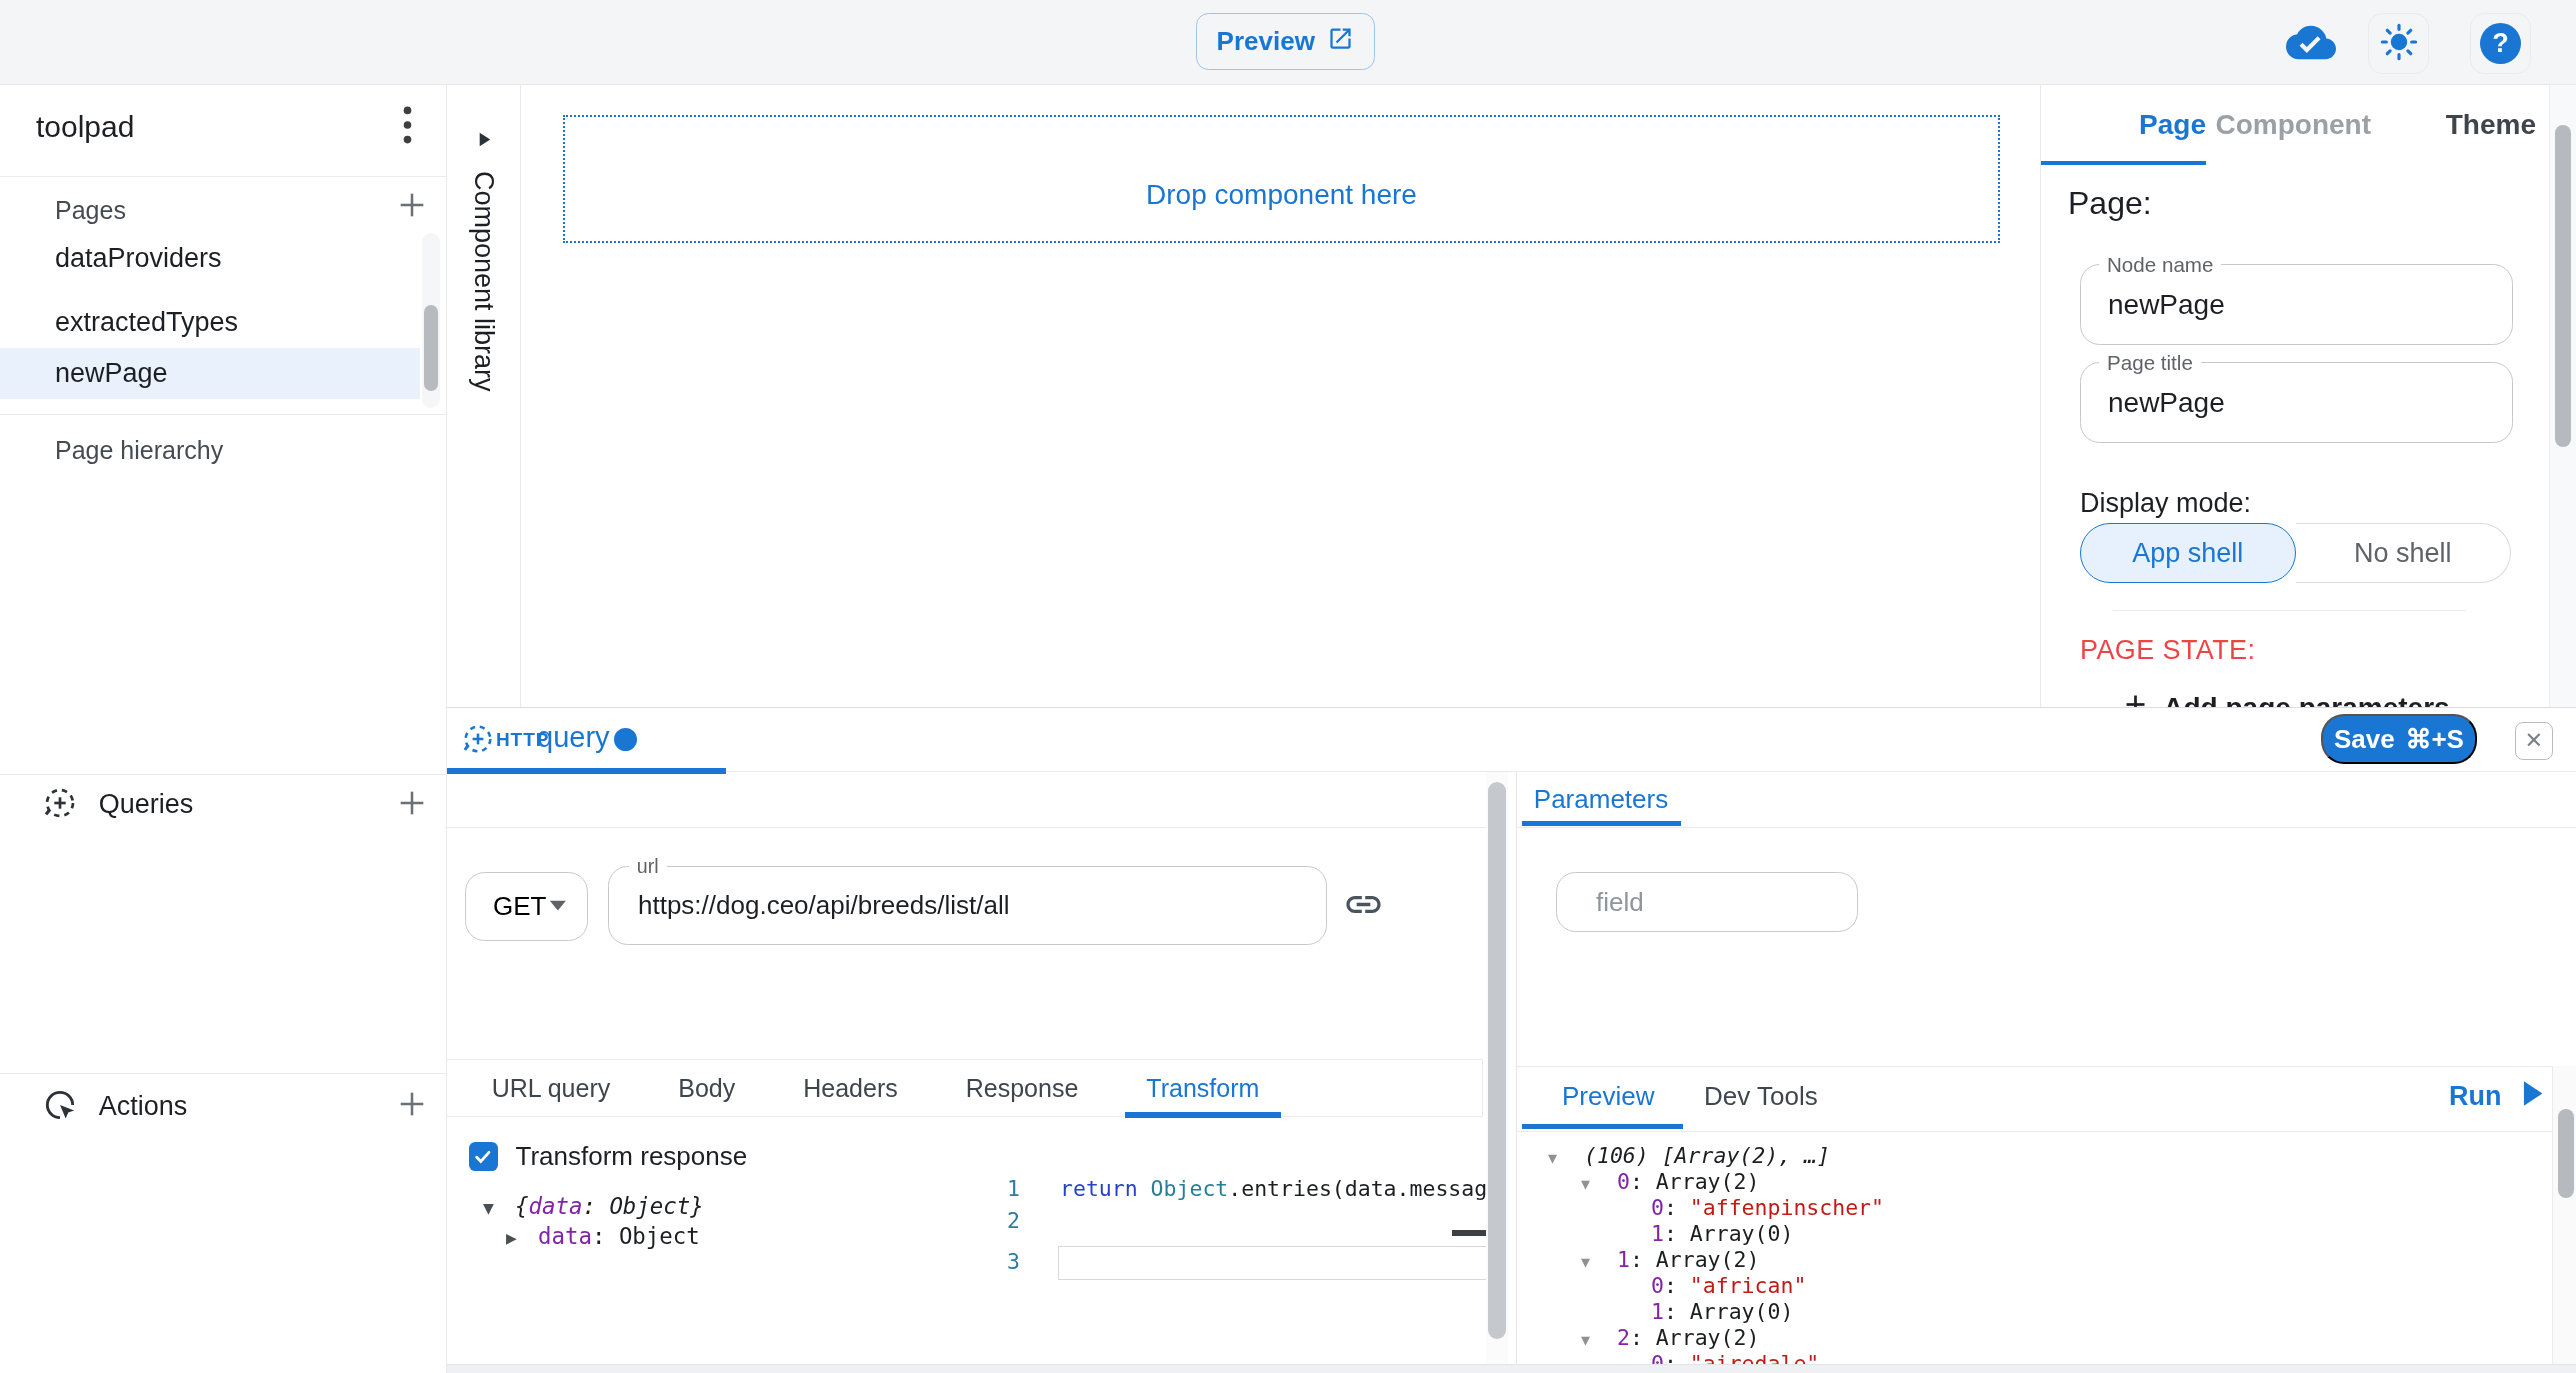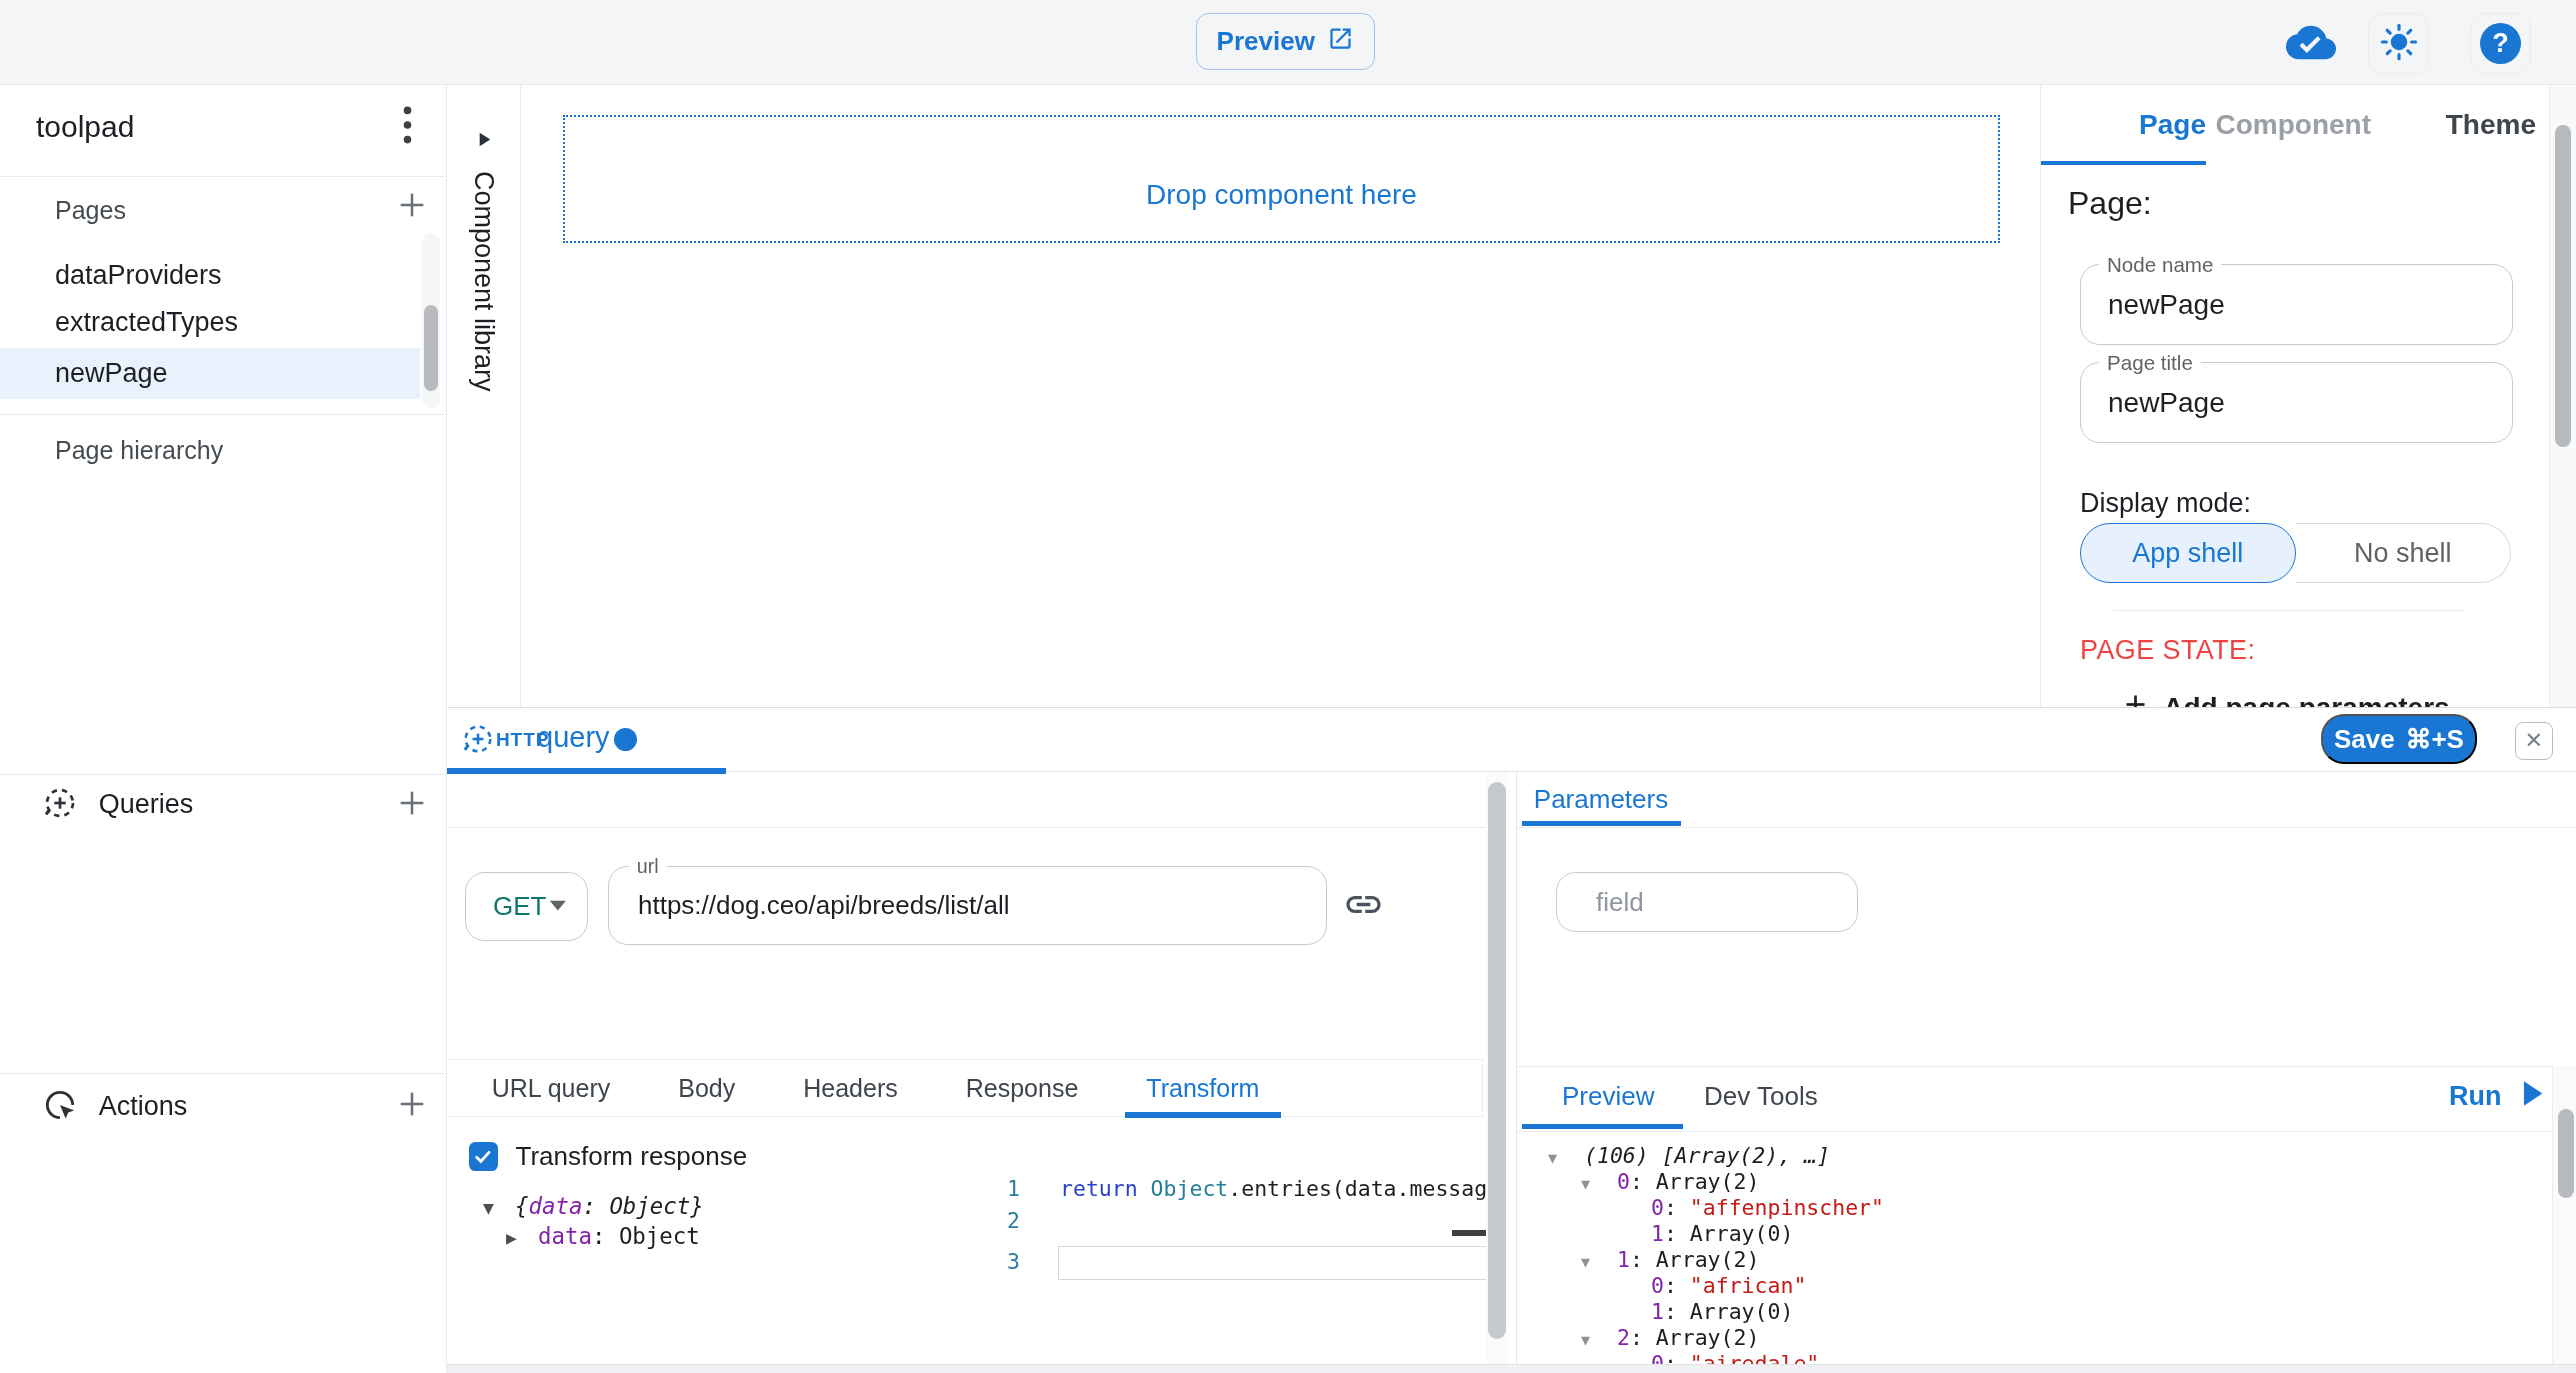--- a/index.html
+++ b/index.html
@@ -76,21 +76,21 @@
   .close-btn { position:absolute; left:2068px; top:14.3px; width:38px; height:38px; border:1.8px solid #b9bdc2; border-radius:8px; display:flex; align-items:center; justify-content:center; background:#fff; cursor:pointer; }
 
   .qleft { position:absolute; left:0; top:64px; width:1039px; height:604px; overflow:hidden; }
   .cfg-tabs { position:absolute; left:0; top:0; height:55px; display:flex; }
   .cfg-tab { width:200px; height:55px; display:flex; align-items:center; justify-content:center; font-size:26px; cursor:pointer; position:relative; }
   .cfg-tab.active { color:#1976d2; }
   .cfg-tab.active::after { content:""; position:absolute; left:0; bottom:0; width:100%; height:5.4px; background:#1976d2; }
   .cfg-tab.normal { color:#3f454d; }
   .cfg-div { position:absolute; left:0; top:55px; width:1039px; border-top:1.8px solid #e9ebee; }
   .get-select { position:absolute; left:18px; top:100px; width:123px; height:69px; border:1.8px solid #c6cacf; border-radius:19.7px; display:flex; align-items:center; justify-content:space-between; padding:0 19.7px 0 27px; cursor:pointer; background:#fff; }
-  .get-select .mtd { font-size:26px; color:#0f766e; }
+  .get-select .mtd { font-size:26px; color:#000000; }
   .url-field { position:absolute; left:161px; top:94px; width:719px; height:79px; border:1.8px solid #c6cacf; border-radius:19.7px; background:#fff; }
   .url-field .flabel { position:absolute; left:19.7px; top:-13.4px; background:#fff; padding:0 8px; font-size:19.7px; color:#5f6368; line-height:25px; }
   .url-field .fvalue { position:absolute; left:29px; top:0; height:100%; display:flex; align-items:center; font-size:26px; color:#1c2025; white-space:nowrap; }
   .bind-icon { position:absolute; left:896px; top:112px; width:41px; height:41px; cursor:pointer; }
   .req-tabs { position:absolute; left:0; top:287px; width:1036px; height:58px; border-top:1.8px solid #ececee; border-bottom:1.8px solid #ececee; border-right:1.8px solid #ececee; display:flex; align-items:stretch; padding-left:10.7px; }
   .req-tab { padding:0 34px; display:flex; align-items:center; font-size:25px; color:#3f454d; cursor:pointer; position:relative; }
   .req-tab.active { color:#1976d2; }
   .req-tab.active::after { content:""; position:absolute; left:12.5px; right:12.5px; bottom:-1.8px; height:5.4px; background:#1976d2; }
   .chk-row { position:absolute; left:21.5px; top:369px; display:flex; align-items:center; gap:18px; cursor:pointer; }
   .checkbox { width:29px; height:29px; background:#1976d2; border-radius:6.3px; display:flex; align-items:center; justify-content:center; }
@@ -187,21 +187,21 @@
     <div class="divider-h" style="top:91px;"></div>
 
     <div class="section-label abs" style="left:55px; top:111px;">Pages</div>
     <div class="plus-btn" style="left:390px; top:100px;">
       <span><svg width="34" height="34" viewBox="0 0 24 24" stroke="#6a7178" stroke-width="1.8">
             <line x1="12" y1="4" x2="12" y2="20"></line>
             <line x1="4" y1="12" x2="20" y2="12"></line>
           </svg></span>
     </div>
 
-    <div class="page-item" style="top:165px;"><span>dataProviders</span></div>
+    <div class="page-item" style="top:148px;"><span>dataProviders</span></div>
     <div class="page-item" style="top:212px;"><span>extractedTypes</span></div>
     <div class="page-item selected" style="top:263px;"><span>newPage</span></div>
 
     <div class="side-scroll-track">
         <div class="side-scroll-thumb"></div>
       </div>
 
     <div class="divider-h" style="top:329px;"></div>
     <div class="section-label abs" style="left:55px; top:351px;">Page hierarchy</div>
 

